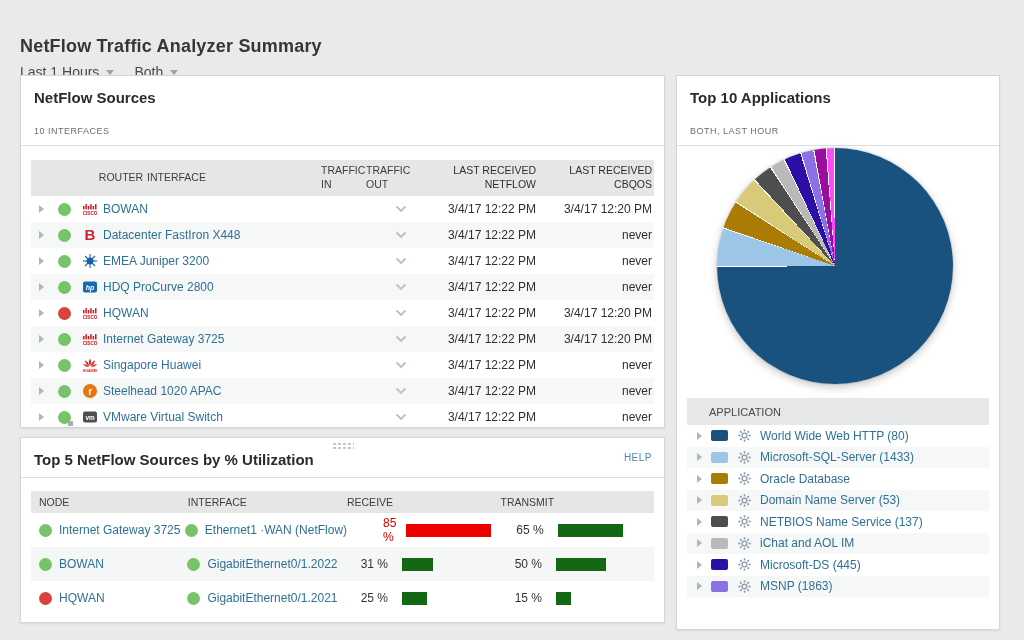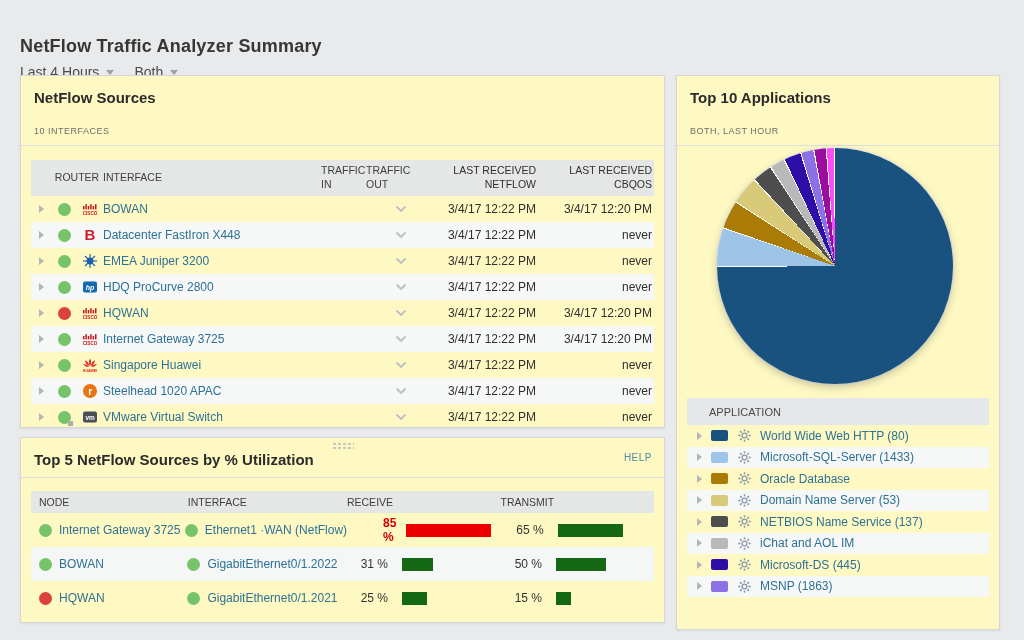--- a/index.html
+++ b/index.html
@@ -7,35 +7,35 @@
   body { background:#e9eaeb; font-family:"Liberation Sans", sans-serif; color:#333; }
 
   
   .page-header { padding:16px 0 0 20px; }
   .page-title { font-size:18px; font-weight:bold; color:#363636; letter-spacing:.2px;margin-top:20px; }
   .filter-bar { margin-top:7px; display:flex; gap:20px; align-items:center; }
   .filter { display:flex; align-items:center; gap:7px; font-size:14px; color:#4a4a4a; cursor:pointer; }
   .dd-caret { width:0; height:0; border-left:4.5px solid transparent; border-right:4.5px solid transparent; border-top:5px solid #9aa0a5; display:inline-block; }
 
   
-  .panel { position:absolute; background:#fef9c3; border:1px solid #d4d6d8; box-shadow:0 1px 2px rgba(0,0,0,.07); }
+  .panel { position:absolute; background:#ffffff; border:1px solid #d4d6d8; box-shadow:0 1px 2px rgba(0,0,0,.07); }
   #panel-netflow { left:20px; top:75px; width:645px; height:353px; }
   #panel-top5    { left:20px; top:437px; width:645px; height:186px; }
   #panel-apps    { left:676px; top:75px; width:324px; height:555px; }
 
   .panel-head { padding:13px 13px 9px 13px; position:relative; border-bottom:1px solid #dcdfe1; }
   .panel-title { font-size:15px; font-weight:bold; color:#2b2b2b; }
   .panel-sub { font-size:9px; color:#6d6d6d; letter-spacing:.5px; margin-top:20px; }
   .help-link { position:absolute; right:12px; top:14px; font-size:10px; color:#4d89a8; letter-spacing:.5px; cursor:pointer; }
   .drag-handle { position:absolute; left:50%; top:4px; transform:translateX(-50%); width:22px; height:8px;
     background:radial-gradient(circle, #c3c3c3 1.1px, transparent 1.3px); background-size:5px 4px; cursor:move; }
 
   
   .nf-table { margin:14px 10px 0 10px; }
-  .nf-header { display:flex; background:#e5e6e6; min-height:36px; align-items:center; font-size:10.5px; color:#3e3e3e; }
+  .nf-header { display:flex; background:#e5e6e6; min-height:36px; align-items:center; font-size:10.5px; color:#3e3e3e;padding-left:44px; }
   .nf-header .hc { white-space:pre-line; line-height:1.3; }
   .nf-row { display:flex; align-items:center; height:26px; font-size:12px; }
   .nf-row.alt { background:#f6f7f7; }
   .c-arrow { width:20px; display:flex; justify-content:center; }
   .c-status { width:26px; display:flex; justify-content:center; }
   .c-icon { width:26px; display:flex; justify-content:center; }
   .c-name { flex:1; color:#2e7195; cursor:pointer; white-space:nowrap; overflow:hidden; }
   .c-tin  { width:45px; text-align:right; }
   .c-tout { width:45px; display:flex; justify-content:flex-end; padding-right:4px; }
   .c-nflow { width:125px; text-align:right; color:#2f2f2f; }
@@ -52,21 +52,21 @@
   
   .t5-table { margin:13px 10px 0 10px; }
   .t5-header { display:flex; background:#e5e6e6; height:22px; align-items:center; font-size:10.5px; color:#3e3e3e; }
   .t5-row { display:flex; align-items:center; height:34px; font-size:12px; }
   .t5-row.alt { background:#f5f6f6; }
   .t5-node { width:167px; padding-left:8px; display:flex; align-items:center; gap:7px; }
   .t5-iface { width:170px; display:flex; align-items:center; gap:7px; }
   .t5-node span,.t5-iface span { color:#2e7195; cursor:pointer; white-space:nowrap; overflow:hidden; }
   .t5-header .t5-node { padding-left:8px; }
   .t5-pct { width:45px; text-align:right; margin-right:14px; color:#333; }
-  .t5-pct.alert { color:#d40000; font-weight:bold;padding-left:36px; }
+  .t5-pct.alert { color:#d40000; font-weight:normal;padding-left:36px; }
   .t5-barbox { width:105px; }
   .t5-bar { height:13px; background:#146814; }
   .t5-bar.alert { background:#ee0000; }
   .t5-header .h-receive { width:164px; }
   .t5-header .h-transmit { width:164px; }
 
   
   .pie { position:absolute; left:40px; top:72px; width:236px; height:236px; border-radius:50%;
          box-shadow:0 3px 8px rgba(0,0,0,.22), 0 0 0 1px #ececec; }
   .app-list { position:absolute; left:10px; right:10px; top:322px; }
@@ -80,21 +80,21 @@
 
   .chev-down { display:inline-flex; cursor:pointer; }
 </style>
 </head>
 <body>
 
 <div class="page-header">
   <div class="page-title">NetFlow Traffic Analyzer Summary</div>
   <div class="filter-bar">
     <div class="filter">
-      <span>Last 4 Hours</span>
+      <span>Last 1 Hours</span>
       <span class="dd-caret"></span>
     </div>
     <div class="filter">
       <span>Both</span>
       <span class="dd-caret"></span>
     </div>
   </div>
 </div>
 
 <div class="panel" id="panel-netflow">

